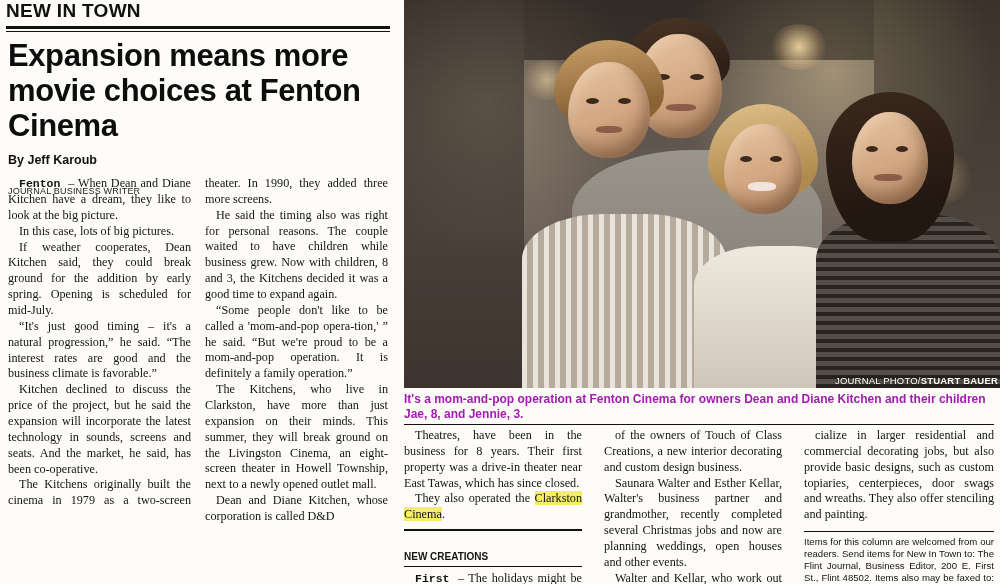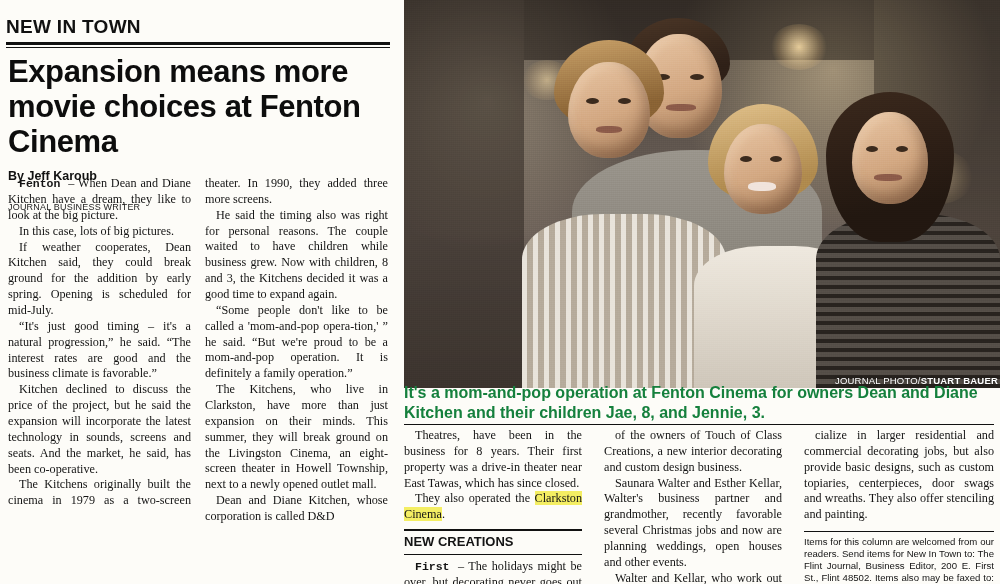--- a/index.html
+++ b/index.html
@@ -31,21 +31,21 @@
     height: 584px;
     padding: 0;
     box-sizing: border-box;
   }
   .section-head {
     font-family: "Liberation Sans", sans-serif;
     font-weight: bold;
     font-size: 19px;
     letter-spacing: 0.3px;
     color: #111;
-    padding: 16px 0 2px 6px;
+    padding: 0 0 2px 6px;
   }
   .rule-thick {
     border-top: 3px solid #111;
     margin: 2px 6px 0 6px;
   }
   .rule-thin {
     border-top: 1px solid #111;
     margin: 2px 6px 6px 6px;
   }
   .headline {
@@ -183,27 +183,27 @@
     font-weight: bold;
     color: #ffffff;
     letter-spacing: 0.2px;
     text-shadow: 0 0 3px rgba(0,0,0,0.9);
   }
   .photo-credit .agency { font-weight: normal; }
 
   .caption {
     position: absolute;
     left: 404px;
-    top: 383px;
+    top: 392px;
     width: 590px;
     font-family: "Liberation Sans", sans-serif;
-    font-size: 16px;
+    font-size: 12px;
     line-height: 1.28;
     font-weight: bold;
-    color: #15803d;
+    color: #a21caf;
   }
   .cap-rule {
     position: absolute;
     left: 404px;
     top: 424px;
     width: 590px;
     border-top: 1px solid #111;
   }
 
   
@@ -224,23 +224,23 @@
     hyphens: auto;
   }
   .rcol p { margin: 0; text-indent: 11px; }
   .rcol.c1 { left: 0; }
   .rcol.c2 { left: 200px; }
   .rcol.c3 { left: 400px; width: 190px; }
 
   .subhead {
     font-family: "Liberation Sans", sans-serif;
     font-weight: bold;
-    font-size: 13px;
+    font-size: 10px;
     margin: 6px 0 2px 0;
-    padding-top: 3px;
+    padding-top: 19px;
     border-top: 2px solid #111;
   }
   .mini-rule {
     border-top: 1px solid #111;
     margin: 3px 0 4px 0;
   }
   .tagline {
     font-size: 9.6px;
     line-height: 1.26;
     text-align: justify;
@@ -346,21 +346,21 @@
         </div>
       <div class="subhead">NEW CREATIONS</div>
       <div class="mini-rule"></div>
       <div id="cont-col1-after">
           <p><span class="lead-city">First </span>– The holidays might be over, but decorating never goes out of style.</p>
         </div>
     </div>
     <div class="rcol c2">
       <div id="cont-col2">
           <p>of the owners of Touch of Class Creations, a new interior decorating and custom design business.</p>
-          <p>Saunara Walter and Esther Kellar, Walter's business partner and grandmother, recently favorable several Christmas jobs and now are planning weddings, open houses and other events.</p>
+          <p>Saunara Walter and Esther Kellar, Walter's business partner and grandmother, recently completed several Christmas jobs and now are planning weddings, open houses and other events.</p>
           <p>Walter and Kellar, who work out of their homes in Byron, spe-</p>
         </div>
     </div>
     <div class="rcol c3">
       <div id="cont-col3">
           <p>cialize in larger residential and commercial decorating jobs, but also provide basic designs, such as custom topiaries, centerpieces, door swags and wreaths. They also offer stenciling and painting.</p>
         </div>
       <div class="mini-rule" style="margin-top:8px;"></div>
       <div class="tagline">Items for this column are welcomed from our readers. Send items for New In Town to: The Flint Journal, Business Editor, 200 E. First St., Flint 48502. Items also may be faxed to: (810) 767-7518, or sent via E-mail to fj@FlintJ.com.</div>
     </div>

